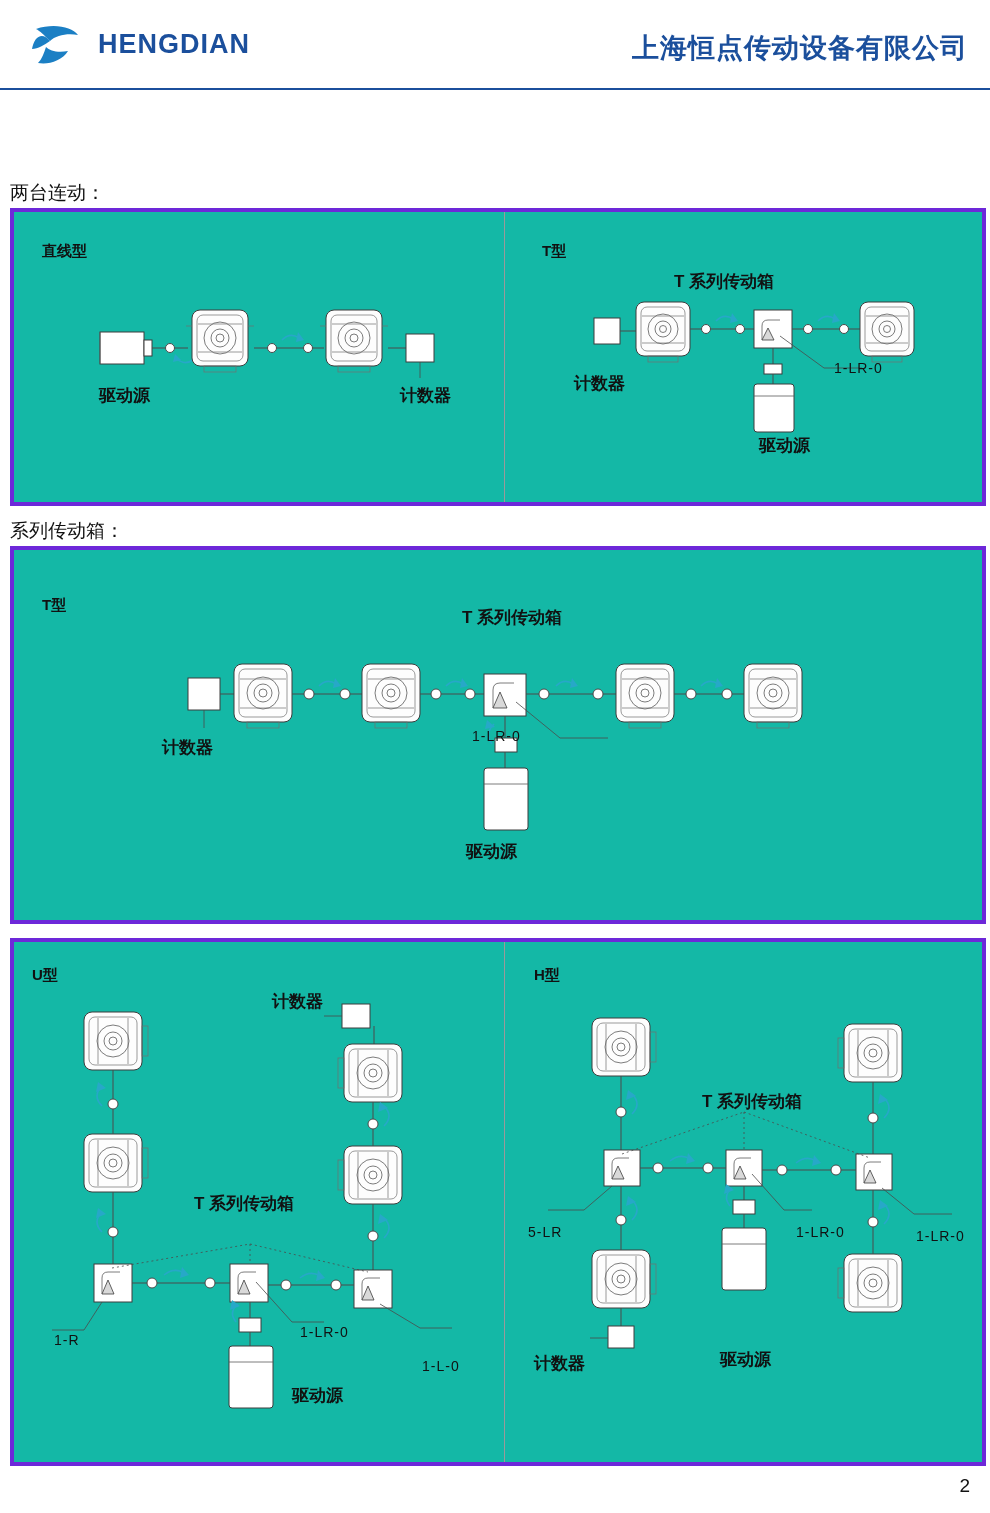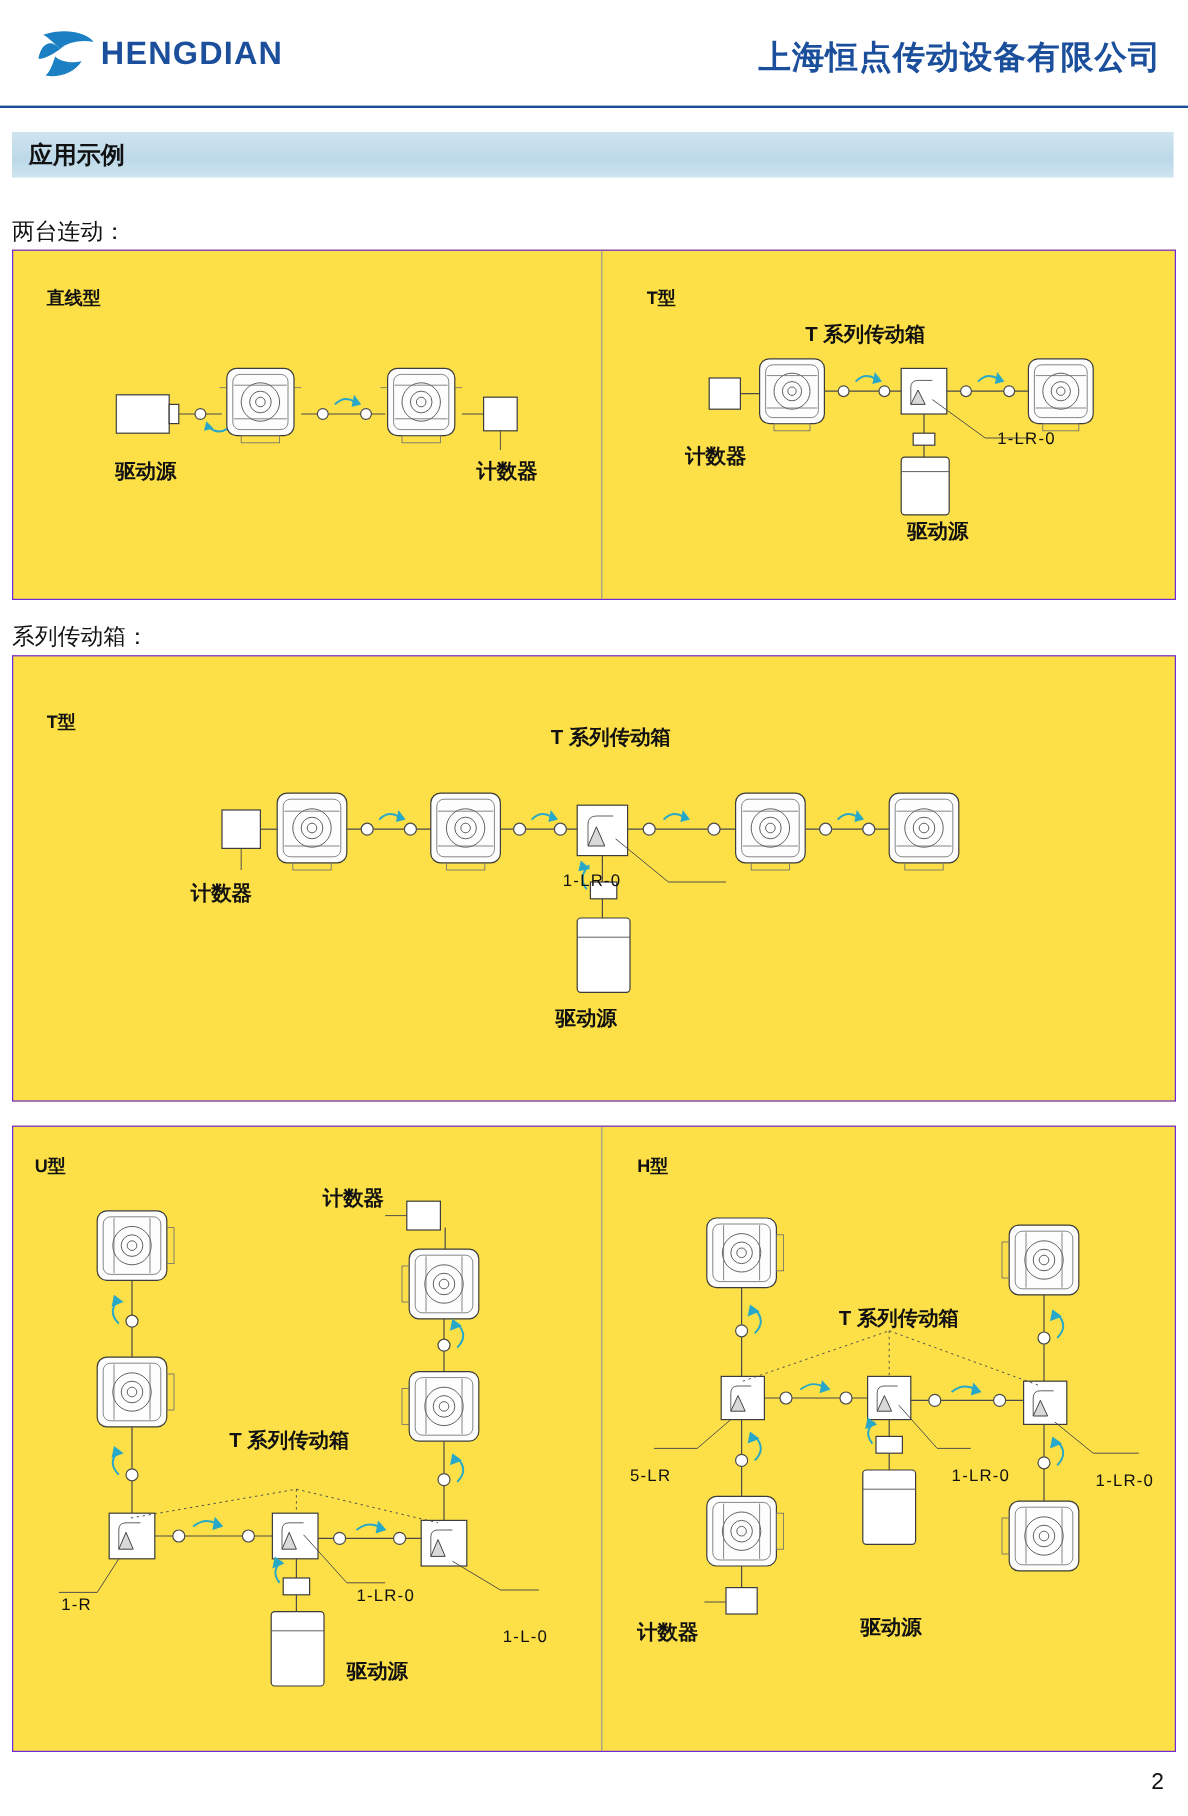--- a/index.html
+++ b/index.html
@@ -15,40 +15,40 @@
 
   
   .header{
     position:absolute;left:0;top:0;width:990px;height:88px;
     border-bottom:2px solid #1b4f9c;
     display:flex;align-items:center;
   }
   .logo-wrap{display:flex;align-items:center;margin-left:28px;}
   .logo-mark{width:56px;height:50px;position:relative;}
   .logo-text{
-    font-size:27px;letter-spacing:1px;color:#1b4f9c;font-weight:bold;
+    font-size:27px;letter-spacing:1px;color:#1b4f9c;font-weight:bold;margin-left:14px;
   }
   .company{
     position:absolute;right:22px;top:30px;
     font-size:27px;font-weight:bold;color:#1b4f9c;letter-spacing:1px;
   }
 
   
   .title-bar{
     position:absolute;left:10px;top:110px;width:968px;height:38px;
     background:linear-gradient(to bottom,#cfe4ef 0%, #bcd9e9 60%, #cfe4ef 100%);
     display:flex;align-items:center;
   }
   .title-bar span{font-size:20px;font-weight:bold;color:#111;margin-left:14px;}
 
   
   .group-label{position:absolute;font-size:19px;font-weight:normal;color:#111;text-align:right;}
 
   
-  .panel{position:absolute;border:1px solid #6d28d9;background:#fde047;}
+  .panel{position:absolute;border:4px solid #6d28d9;background:#14b8a6;}
   .panel-divider{position:absolute;top:0;bottom:0;width:0;border-left:1px solid #9a9a9a;}
 
   .ptype{position:absolute;font-size:15px;font-weight:bold;color:#111;}
   .lbl{position:absolute;font-size:14px;color:#111;white-space:nowrap;}
   .lbl.cn{font-weight:bold;font-size:17px;}
   .lbl.code{font-family:"Liberation Sans",sans-serif;letter-spacing:1px;font-size:14px;}
 
   
   .watermark{
     position:absolute;left:150px;top:300px;width:700px;
@@ -81,23 +81,20 @@
           <path d="M8 10 C26 4, 44 8, 50 16 C40 14, 28 16, 22 22 C16 16, 12 12, 8 10 Z" fill="#1b7fc4"></path>
           <path d="M4 30 C6 18, 14 12, 22 22 C16 26, 10 30, 4 30 Z" fill="#1b7fc4"></path>
           <path d="M10 44 C20 46, 34 42, 40 32 C30 34, 22 32, 18 28 C16 34, 14 40, 10 44 Z" fill="#1b7fc4"></path>
         </svg>
       </div>
       <div class="logo-text">HENGDIAN</div>
     </div>
     <div class="company">上海恒点传动设备有限公司</div>
   </div>
 
-  <div class="title-bar">
-    <span>应用示例</span>
-  </div>
 
   <div class="watermark">上海恒点传动设备有限公司</div>
 
   <div class="group-label" style="left:10px;top:180px;">两台连动：</div>
 
   <div class="panel" style="left:10px;top:208px;width:968px;height:290px;">
     <div class="panel-divider" style="left:490px;"></div>
 
     <div class="ptype" style="left:28px;top:30px;">直线型</div>
 

